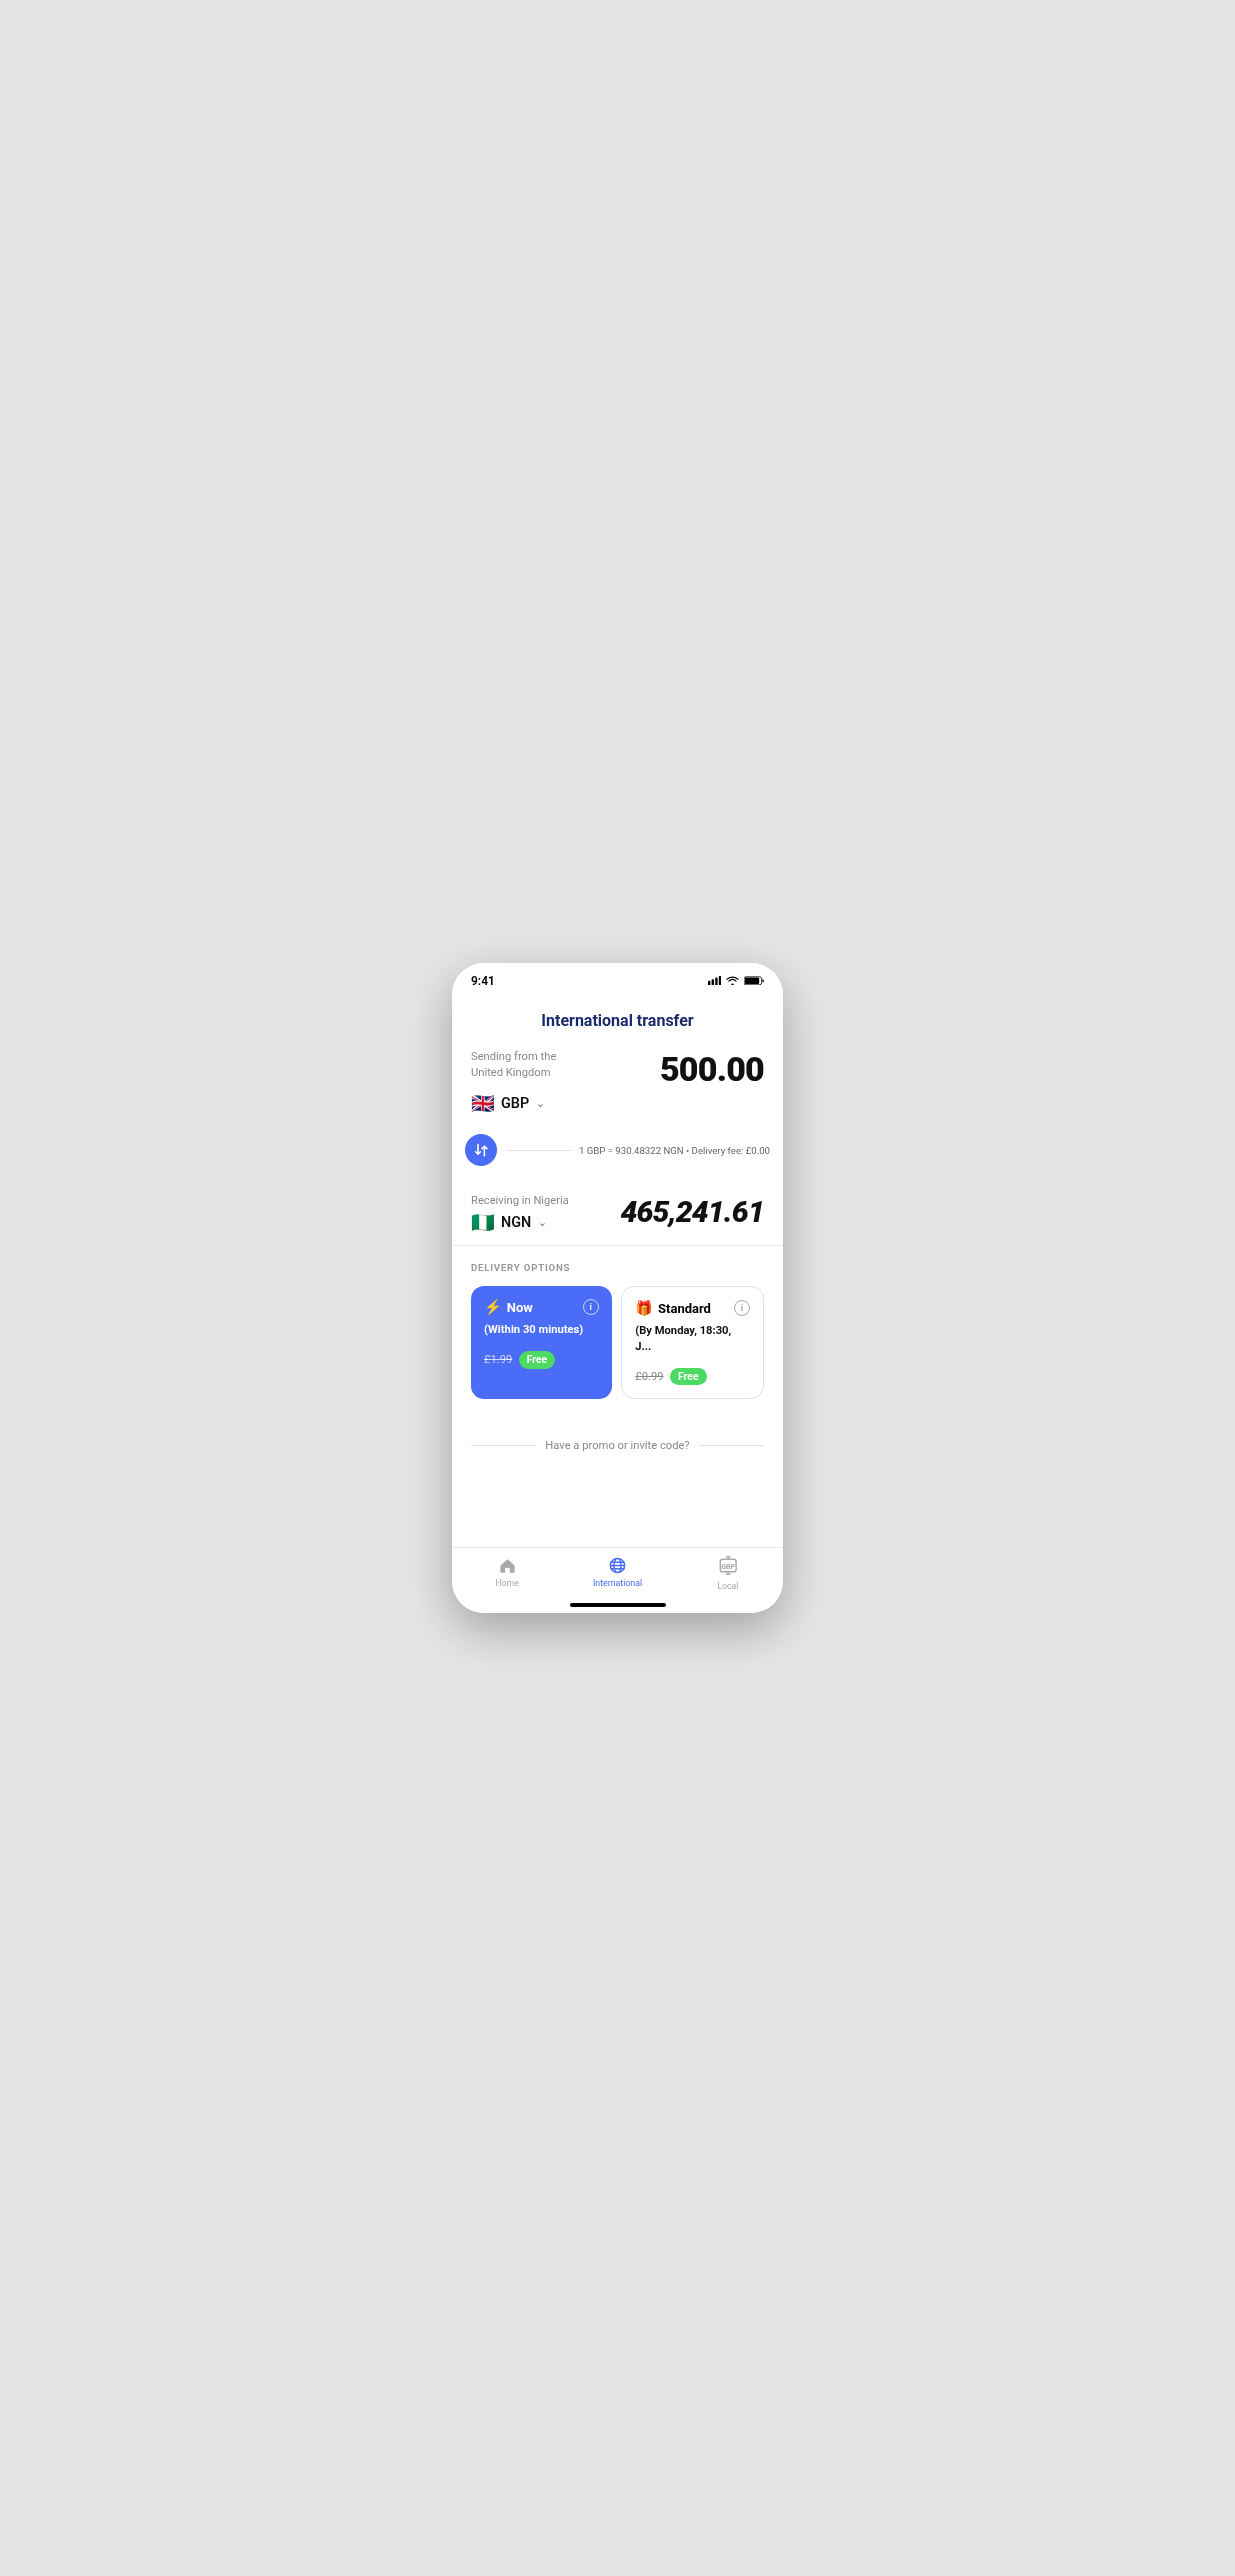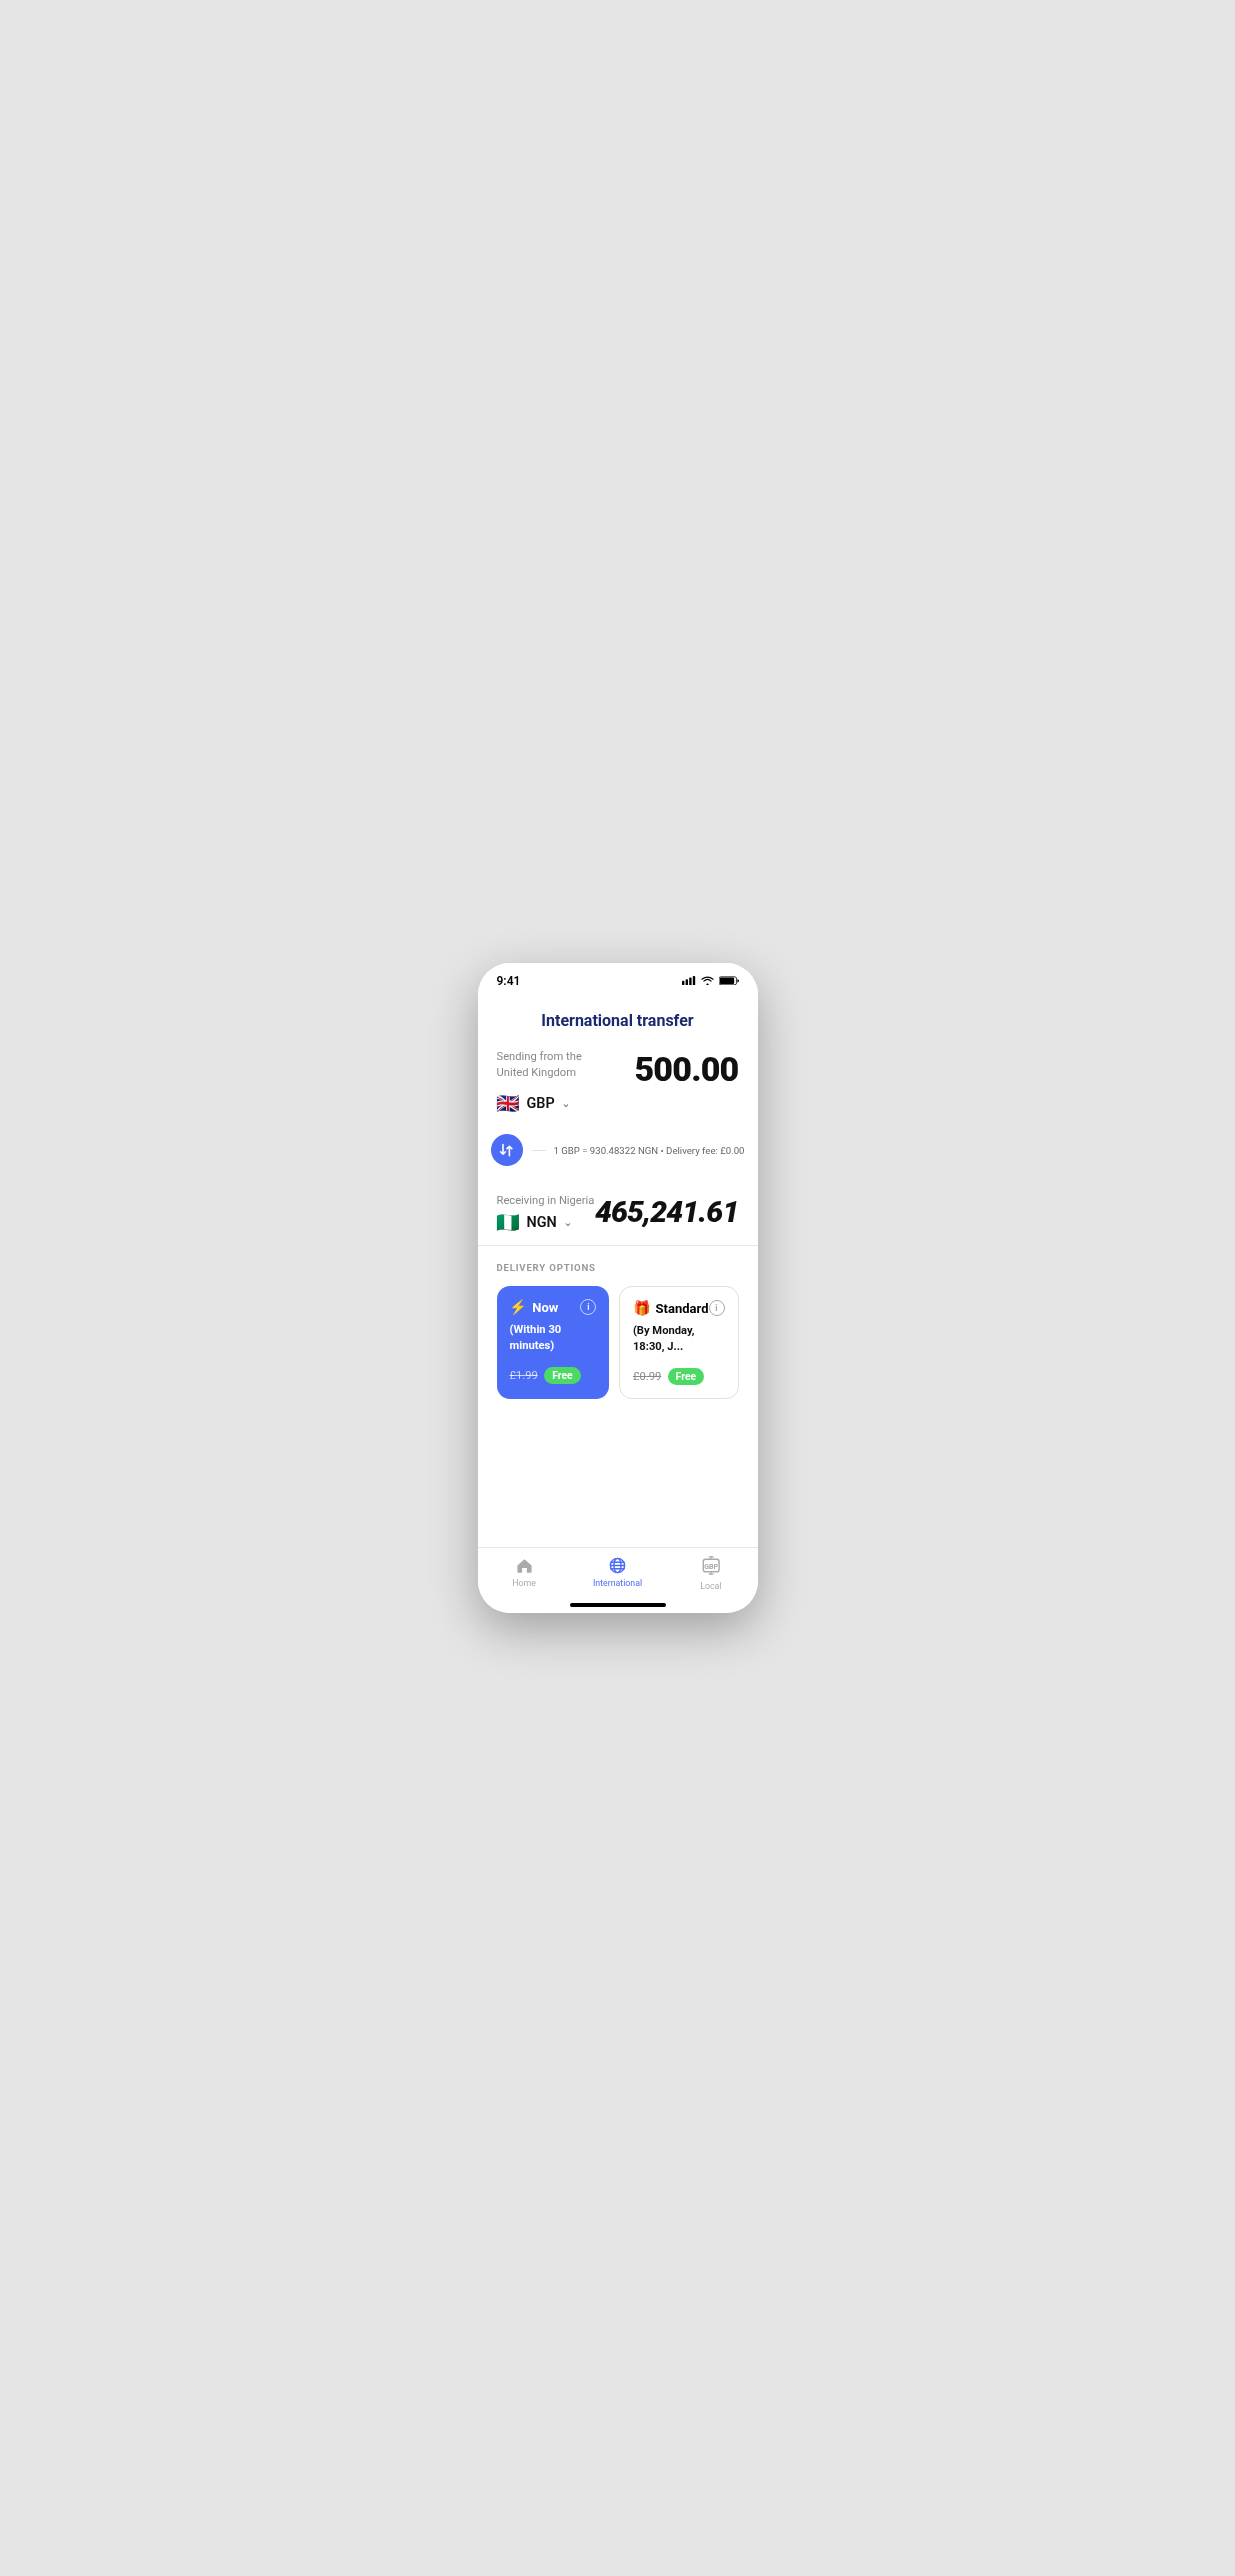--- a/index.html
+++ b/index.html
@@ -12,21 +12,21 @@
     body {
       background: #e5e5e5;
       display: flex;
       justify-content: center;
       align-items: center;
       min-height: 100vh;
       font-family: -apple-system, BlinkMacSystemFont, 'Segoe UI', Roboto, sans-serif;
     }
 
     .phone-container {
-      width: 280px;
+      width: 331px;
       min-height: 650px;
       background: #ffffff;
       border-radius: 32px;
       overflow: hidden;
       box-shadow: 0 16px 48px rgba(0,0,0,0.3);
       display: flex;
       flex-direction: column;
       position: relative;
     }
 
@@ -508,20 +508,25 @@
           <div class="option-subtitle unselected">(By Monday, 18:30, J...</div>
           <div class="option-pricing">
             <span class="price-original price-original.unselected" style="color:#888;">£0.99</span>
             <span class="price-free-badge unselected">Free</span>
           </div>
         </div>
 
       </div>
     </div>
 
+    <div class="promo-section">
+      <div class="promo-line"></div>
+      <span class="promo-text">Have a promo or invite code?</span>
+      <div class="promo-line"></div>
+    </div>
 
     <div class="spacer"></div>
 
 
   </div>
 
   <div class="bottom-nav">
 
     <div class="nav-item">
       <svg width="19" height="19" viewBox="0 0 24 24" fill="#aaa">

